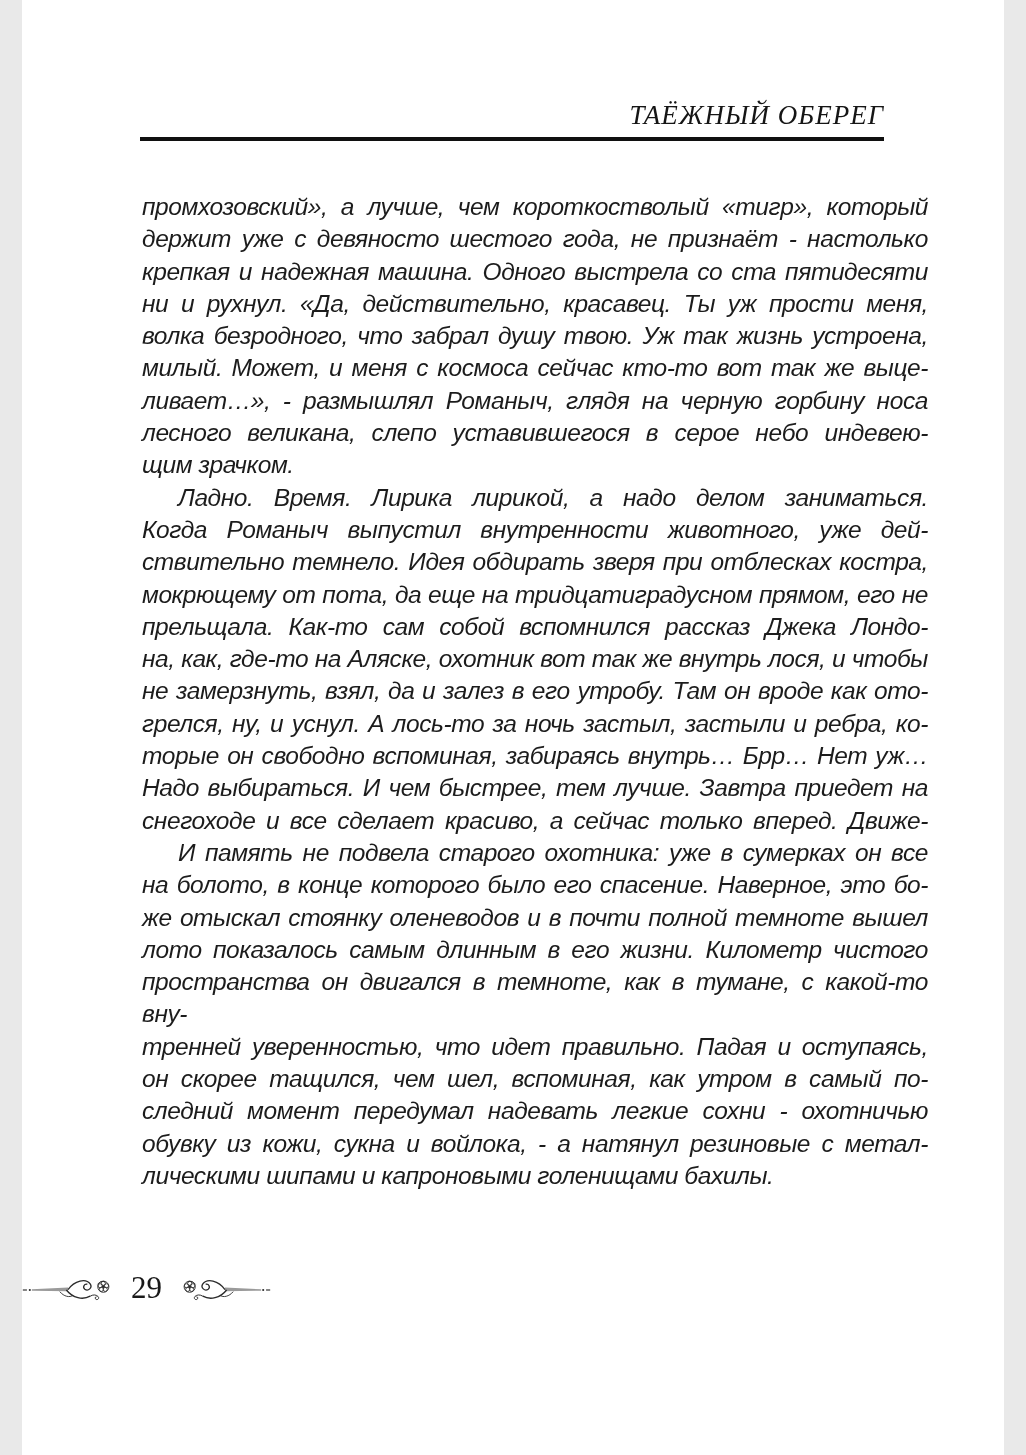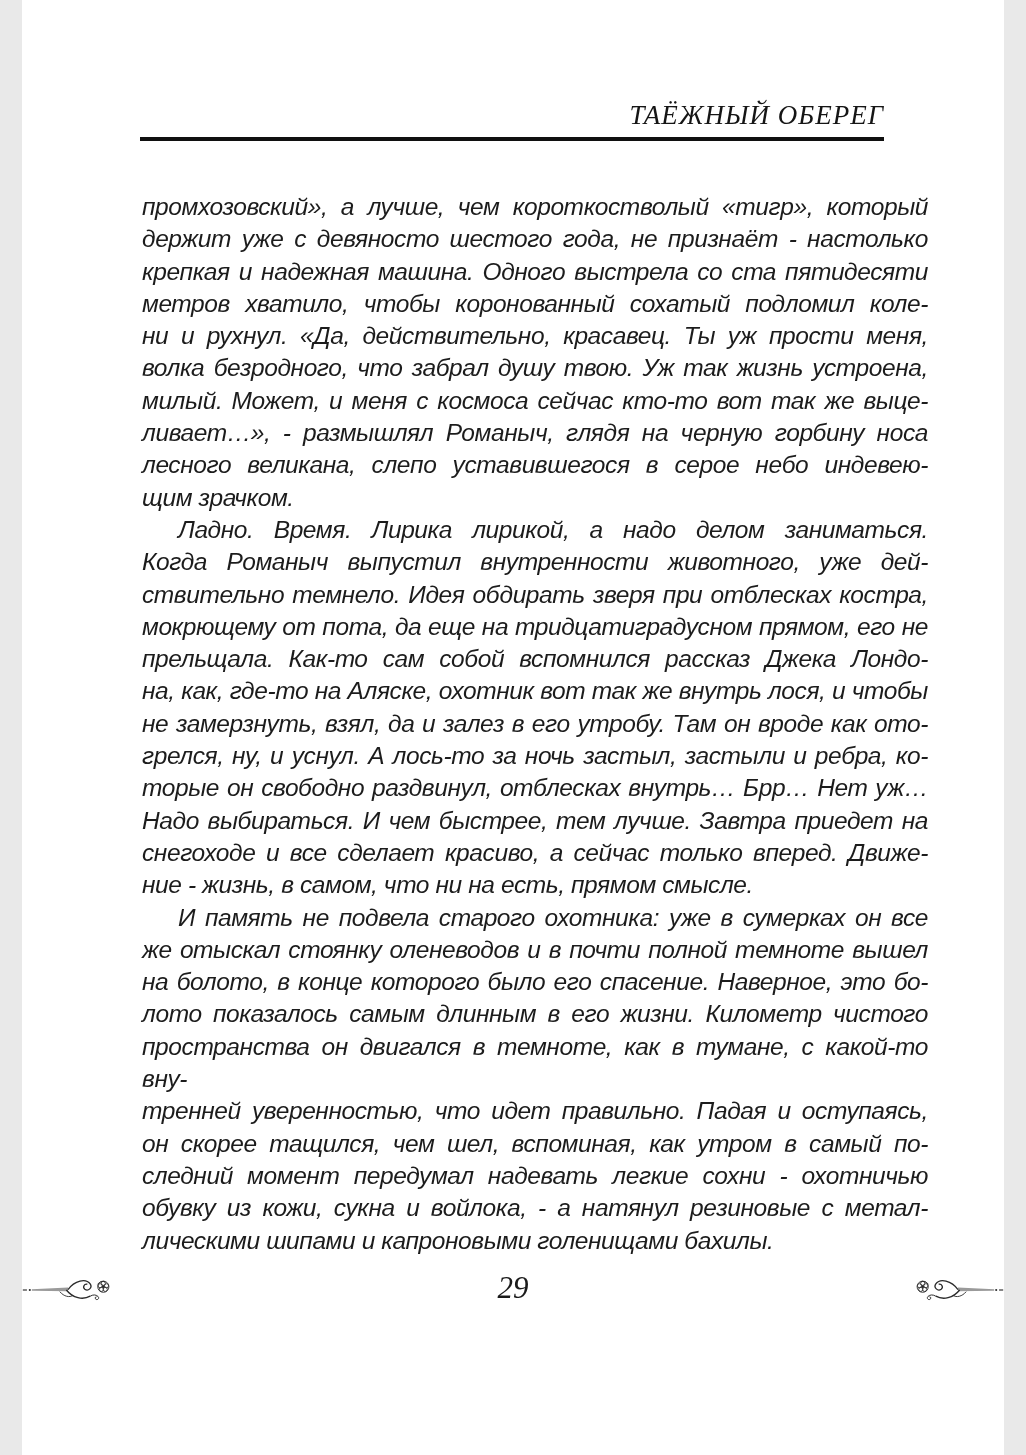--- a/index.html
+++ b/index.html
@@ -45,23 +45,22 @@
     letter-spacing:-0.4px;
     text-align:justify;
     text-align-last:justify;
     white-space:normal;
   }
   .line.last{ text-align-last:left; }
   .line.indent{ text-indent:36px; }
   .footer{
     position:absolute;
     left:0;top:1272px;width:100%;
-    display:flex;align-items:center;justify-content:space-between;
-    gap:22px;
-    font-style:italic;
+    display:flex;align-items:center;justify-content:flex-start;
+    gap:15px;
   }
   .page-number{
     font-family:"Liberation Serif","DejaVu Serif",serif;
     font-size:31px;
     color:#1a1a1a;
     line-height:1;
     padding:0 2px 4px 2px;
   }
   .orn{display:block;}
   .orn.flip{transform:scaleX(-1);}
@@ -72,42 +71,40 @@
 <div class="page">
 
   <div class="header">
     <span class="running-title">ТАЁЖНЫЙ ОБЕРЕГ</span>
   </div>
 
   <div class="body-text" id="body-text">
       <div class="line">промхозовский», а лучше, чем короткостволый «тигр», который</div>
       <div class="line">держит уже с девяносто шестого года, не признаёт - настолько</div>
       <div class="line">крепкая и надежная машина. Одного выстрела со ста пятидесяти</div>
-      <div class="line">метров хватило, чтобы коронованный сохатый подломил коле-</div>
       <div class="line">ни и рухнул. «Да, действительно, красавец. Ты уж прости меня,</div>
       <div class="line">волка безродного, что забрал душу твою. Уж так жизнь устроена,</div>
       <div class="line">милый. Может, и меня с космоса сейчас кто-то вот так же выце-</div>
       <div class="line">ливает…», - размышлял Романыч, глядя на черную горбину носа</div>
       <div class="line">лесного великана, слепо уставившегося в серое небо индевею-</div>
       <div class="line last">щим зрачком.</div>
       <div class="line indent">Ладно. Время. Лирика лирикой, а надо делом заниматься.</div>
       <div class="line">Когда Романыч выпустил внутренности животного, уже дей-</div>
       <div class="line">ствительно темнело. Идея обдирать зверя при отблесках костра,</div>
       <div class="line">мокрющему от пота, да еще на тридцатиградусном прямом, его не</div>
       <div class="line">прельщала. Как-то сам собой вспомнился рассказ Джека Лондо-</div>
       <div class="line">на, как, где-то на Аляске, охотник вот так же внутрь лося, и чтобы</div>
       <div class="line">не замерзнуть, взял, да и залез в его утробу. Там он вроде как ото-</div>
       <div class="line">грелся, ну, и уснул. А лось-то за ночь застыл, застыли и ребра, ко-</div>
-      <div class="line">торые он свободно раздвинул, отблесках внутрь… Брр… Нет уж…</div>
+      <div class="line">торые он свободно вспоминая, забираясь внутрь… Брр… Нет уж…</div>
       <div class="line">Надо выбираться. И чем быстрее, тем лучше. Завтра приедет на</div>
       <div class="line">снегоходе и все сделает красиво, а сейчас только вперед. Движе-</div>
-      <div class="line last">ние - жизнь, в самом, что ни на есть, прямом смысле.</div>
       <div class="line indent">И память не подвела старого охотника: уже в сумерках он все</div>
+      <div class="line">на болото, в конце которого было его спасение. Наверное, это бо-</div>
       <div class="line">же отыскал стоянку оленеводов и в почти полной темноте вышел</div>
-      <div class="line">на болото, в конце которого было его спасение. Наверное, это бо-</div>
       <div class="line">лото показалось самым длинным в его жизни. Километр чистого</div>
       <div class="line">пространства он двигался в темноте, как в тумане, с какой-то вну-</div>
       <div class="line">тренней уверенностью, что идет правильно. Падая и оступаясь,</div>
       <div class="line">он скорее тащился, чем шел, вспоминая, как утром в самый по-</div>
       <div class="line">следний момент передумал надевать легкие сохни - охотничью</div>
       <div class="line">обувку из кожи, сукна и войлока, - а натянул резиновые с метал-</div>
       <div class="line last">лическими шипами и капроновыми голенищами бахилы.</div>
     </div>
 
   <div class="footer">

